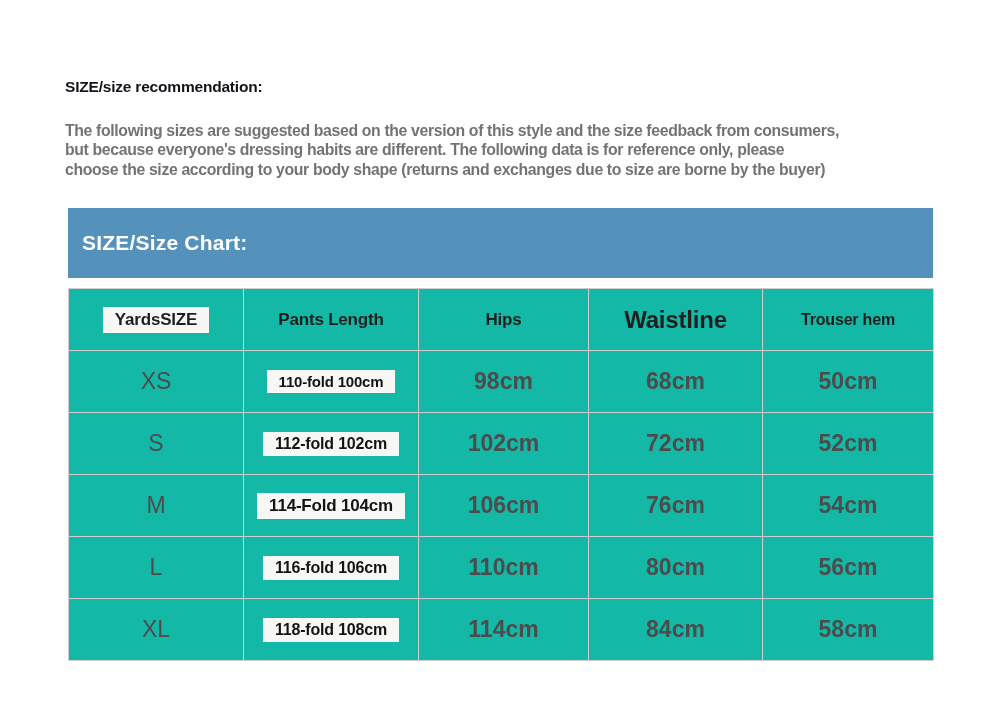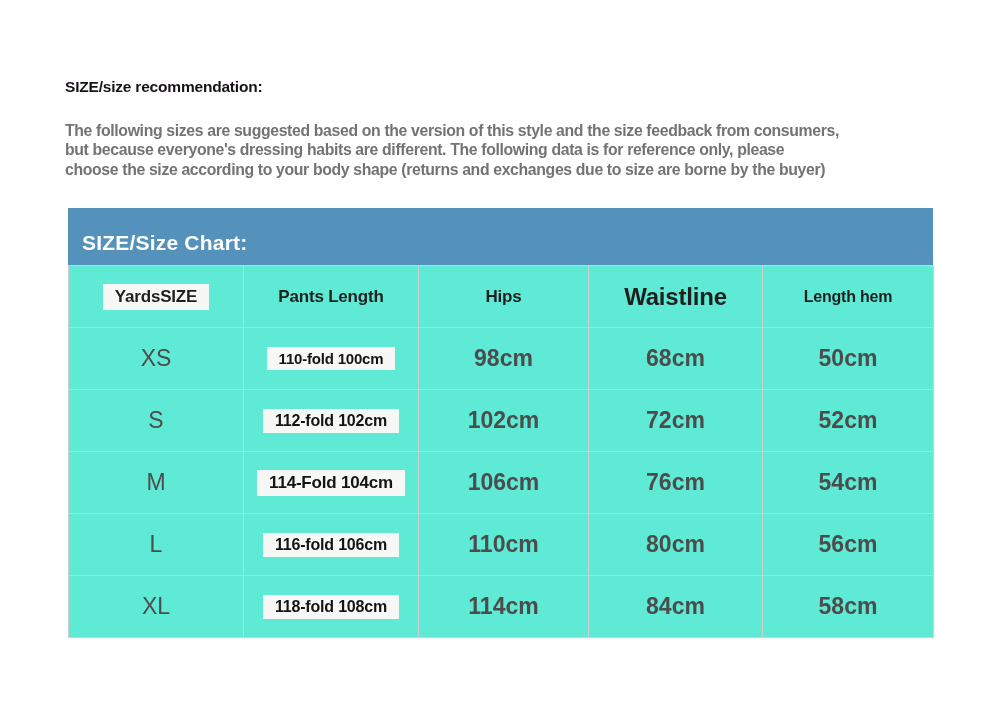--- a/index.html
+++ b/index.html
@@ -57,25 +57,25 @@
   .banner-title {
     color: #ffffff;
     font-weight: 700;
     font-size: 21px;
     padding-left: 14px;
     letter-spacing: 0.2px;
   }
   table.size-chart {
     position: absolute;
     left: 68px;
-    top: 265px;
+    top: 288px;
     width: 865px;
     border-collapse: collapse;
     table-layout: fixed;
-    background: #5eead4;
+    background: #14b8a6;
   }
   table.size-chart th,
   table.size-chart td {
     border: 1px solid #cfcfcf;
     text-align: center;
     vertical-align: middle;
     height: 61px;
     padding: 0;
     overflow: hidden;
   }
@@ -133,21 +133,21 @@
       <col style="width:170px">
       <col style="width:174px">
       <col style="width:171px">
     </colgroup>
     <thead>
       <tr>
         <th><span class="patch">YardsSIZE</span></th>
         <th>Pants Length</th>
         <th>Hips</th>
         <th>Waistline</th>
-        <th>Length hem</th>
+        <th>Trouser hem</th>
       </tr>
     </thead>
     <tbody>
       <tr>
         <td class="size-cell">XS</td>
         <td class="fold-cell"><span class="patch">110-fold 100cm</span></td>
         <td class="value-cell">98cm</td>
         <td class="value-cell">68cm</td>
         <td class="value-cell">50cm</td>
       </tr>

